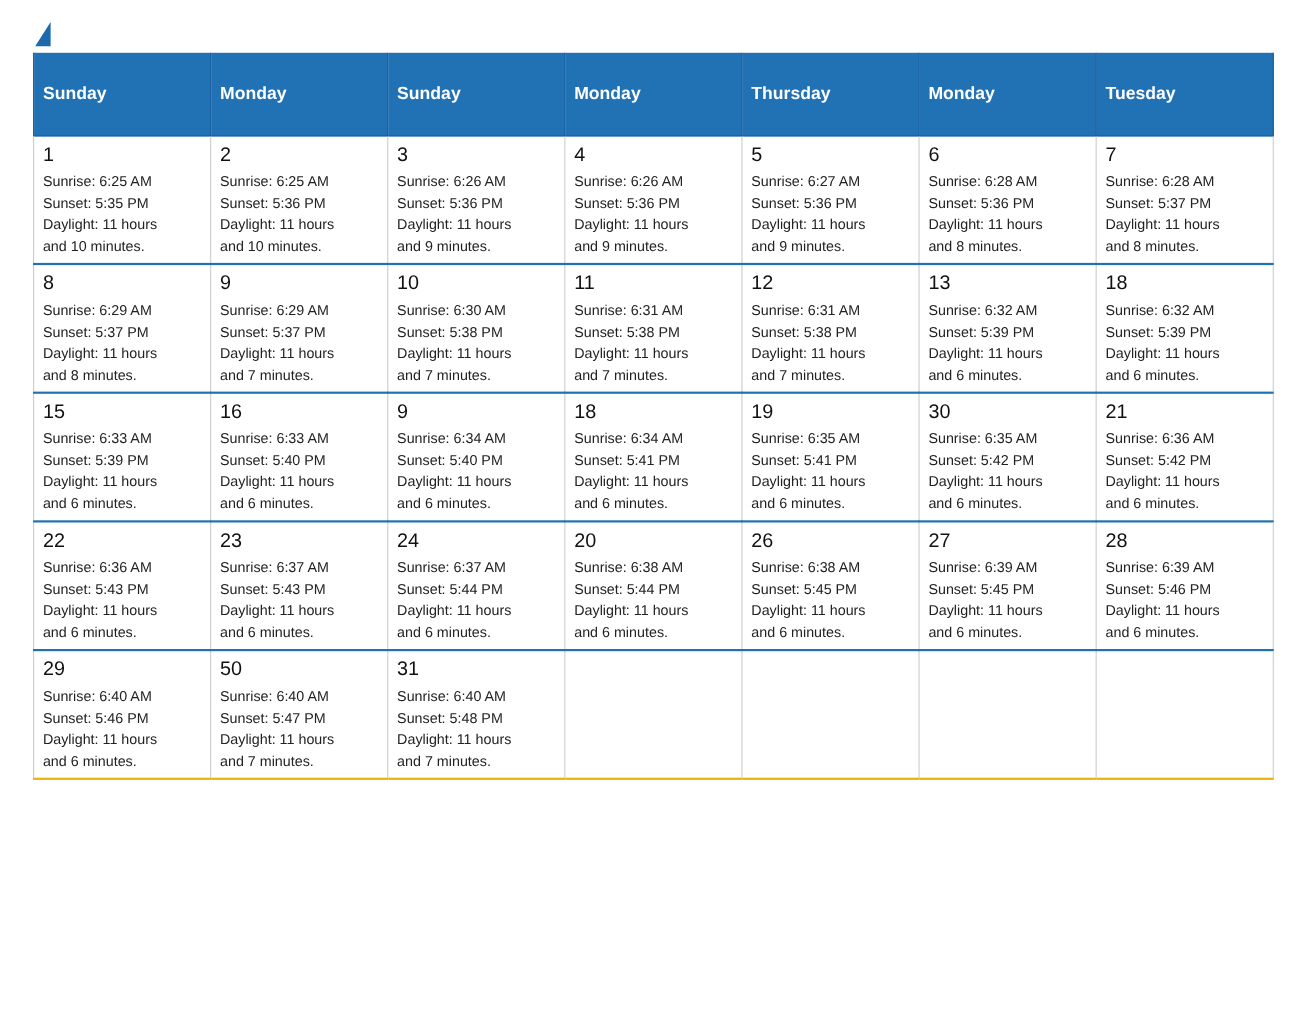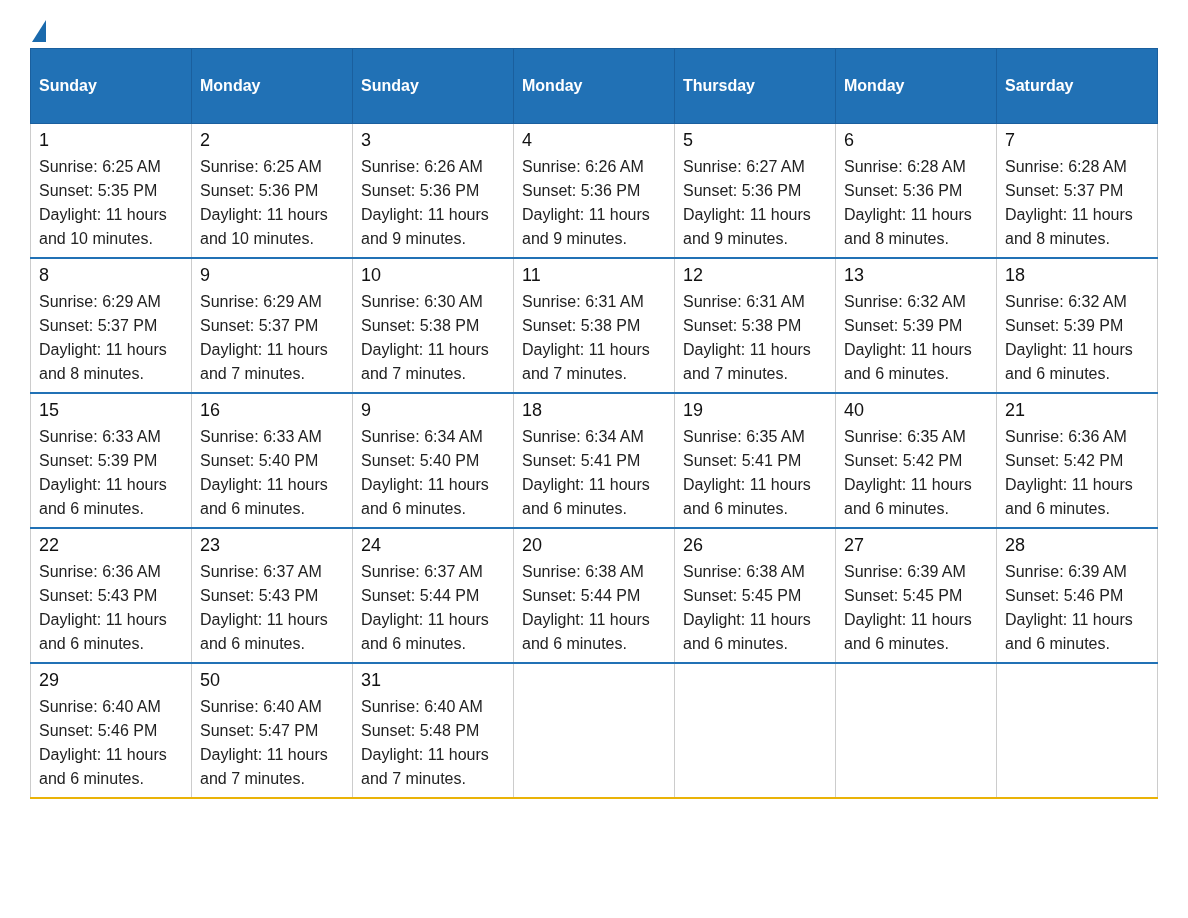--- a/index.html
+++ b/index.html
@@ -84,21 +84,21 @@
     tbody tr {
       border-bottom: 2px solid #2171b5;
     }
     .day-num {
       font-size: 18px;
       font-weight: normal;
       margin-bottom: 4px;
       color: #111;
     }
     .day-info {
-      font-size: 16px;
+      font-size: 13px;
       color: #222;
       line-height: 1.5;
     }
     tbody tr:last-child td {
       border-bottom: 2px solid #eab308;
     }
     .empty-cell {
       background: #fff;
     }
   </style>
@@ -121,21 +121,21 @@
 
 <table>
   <thead>
     <tr>
     <th>Sunday</th>
         <th>Monday</th>
         <th>Sunday</th>
         <th>Monday</th>
         <th>Thursday</th>
         <th>Monday</th>
-        <th>Saturday</th>
+        <th>Tuesday</th>
       </tr>
   </thead>
   <tbody id="calendar-body">
   <tr>
         <td>
         <div class="day-num">1</div>
         <div class="day-info">Sunrise: 6:25 AM<br>Sunset: 5:35 PM<br>Daylight: 11 hours<br>and 10 minutes.</div>
       </td>
         <td>
         <div class="day-num">2</div>
@@ -207,21 +207,21 @@
       </td>
         <td>
         <div class="day-num">18</div>
         <div class="day-info">Sunrise: 6:34 AM<br>Sunset: 5:41 PM<br>Daylight: 11 hours<br>and 6 minutes.</div>
       </td>
         <td>
         <div class="day-num">19</div>
         <div class="day-info">Sunrise: 6:35 AM<br>Sunset: 5:41 PM<br>Daylight: 11 hours<br>and 6 minutes.</div>
       </td>
         <td>
-        <div class="day-num">40</div>
+        <div class="day-num">30</div>
         <div class="day-info">Sunrise: 6:35 AM<br>Sunset: 5:42 PM<br>Daylight: 11 hours<br>and 6 minutes.</div>
       </td>
         <td>
         <div class="day-num">21</div>
         <div class="day-info">Sunrise: 6:36 AM<br>Sunset: 5:42 PM<br>Daylight: 11 hours<br>and 6 minutes.</div>
       </td>
       </tr>
       <tr>
         <td>
         <div class="day-num">22</div>

